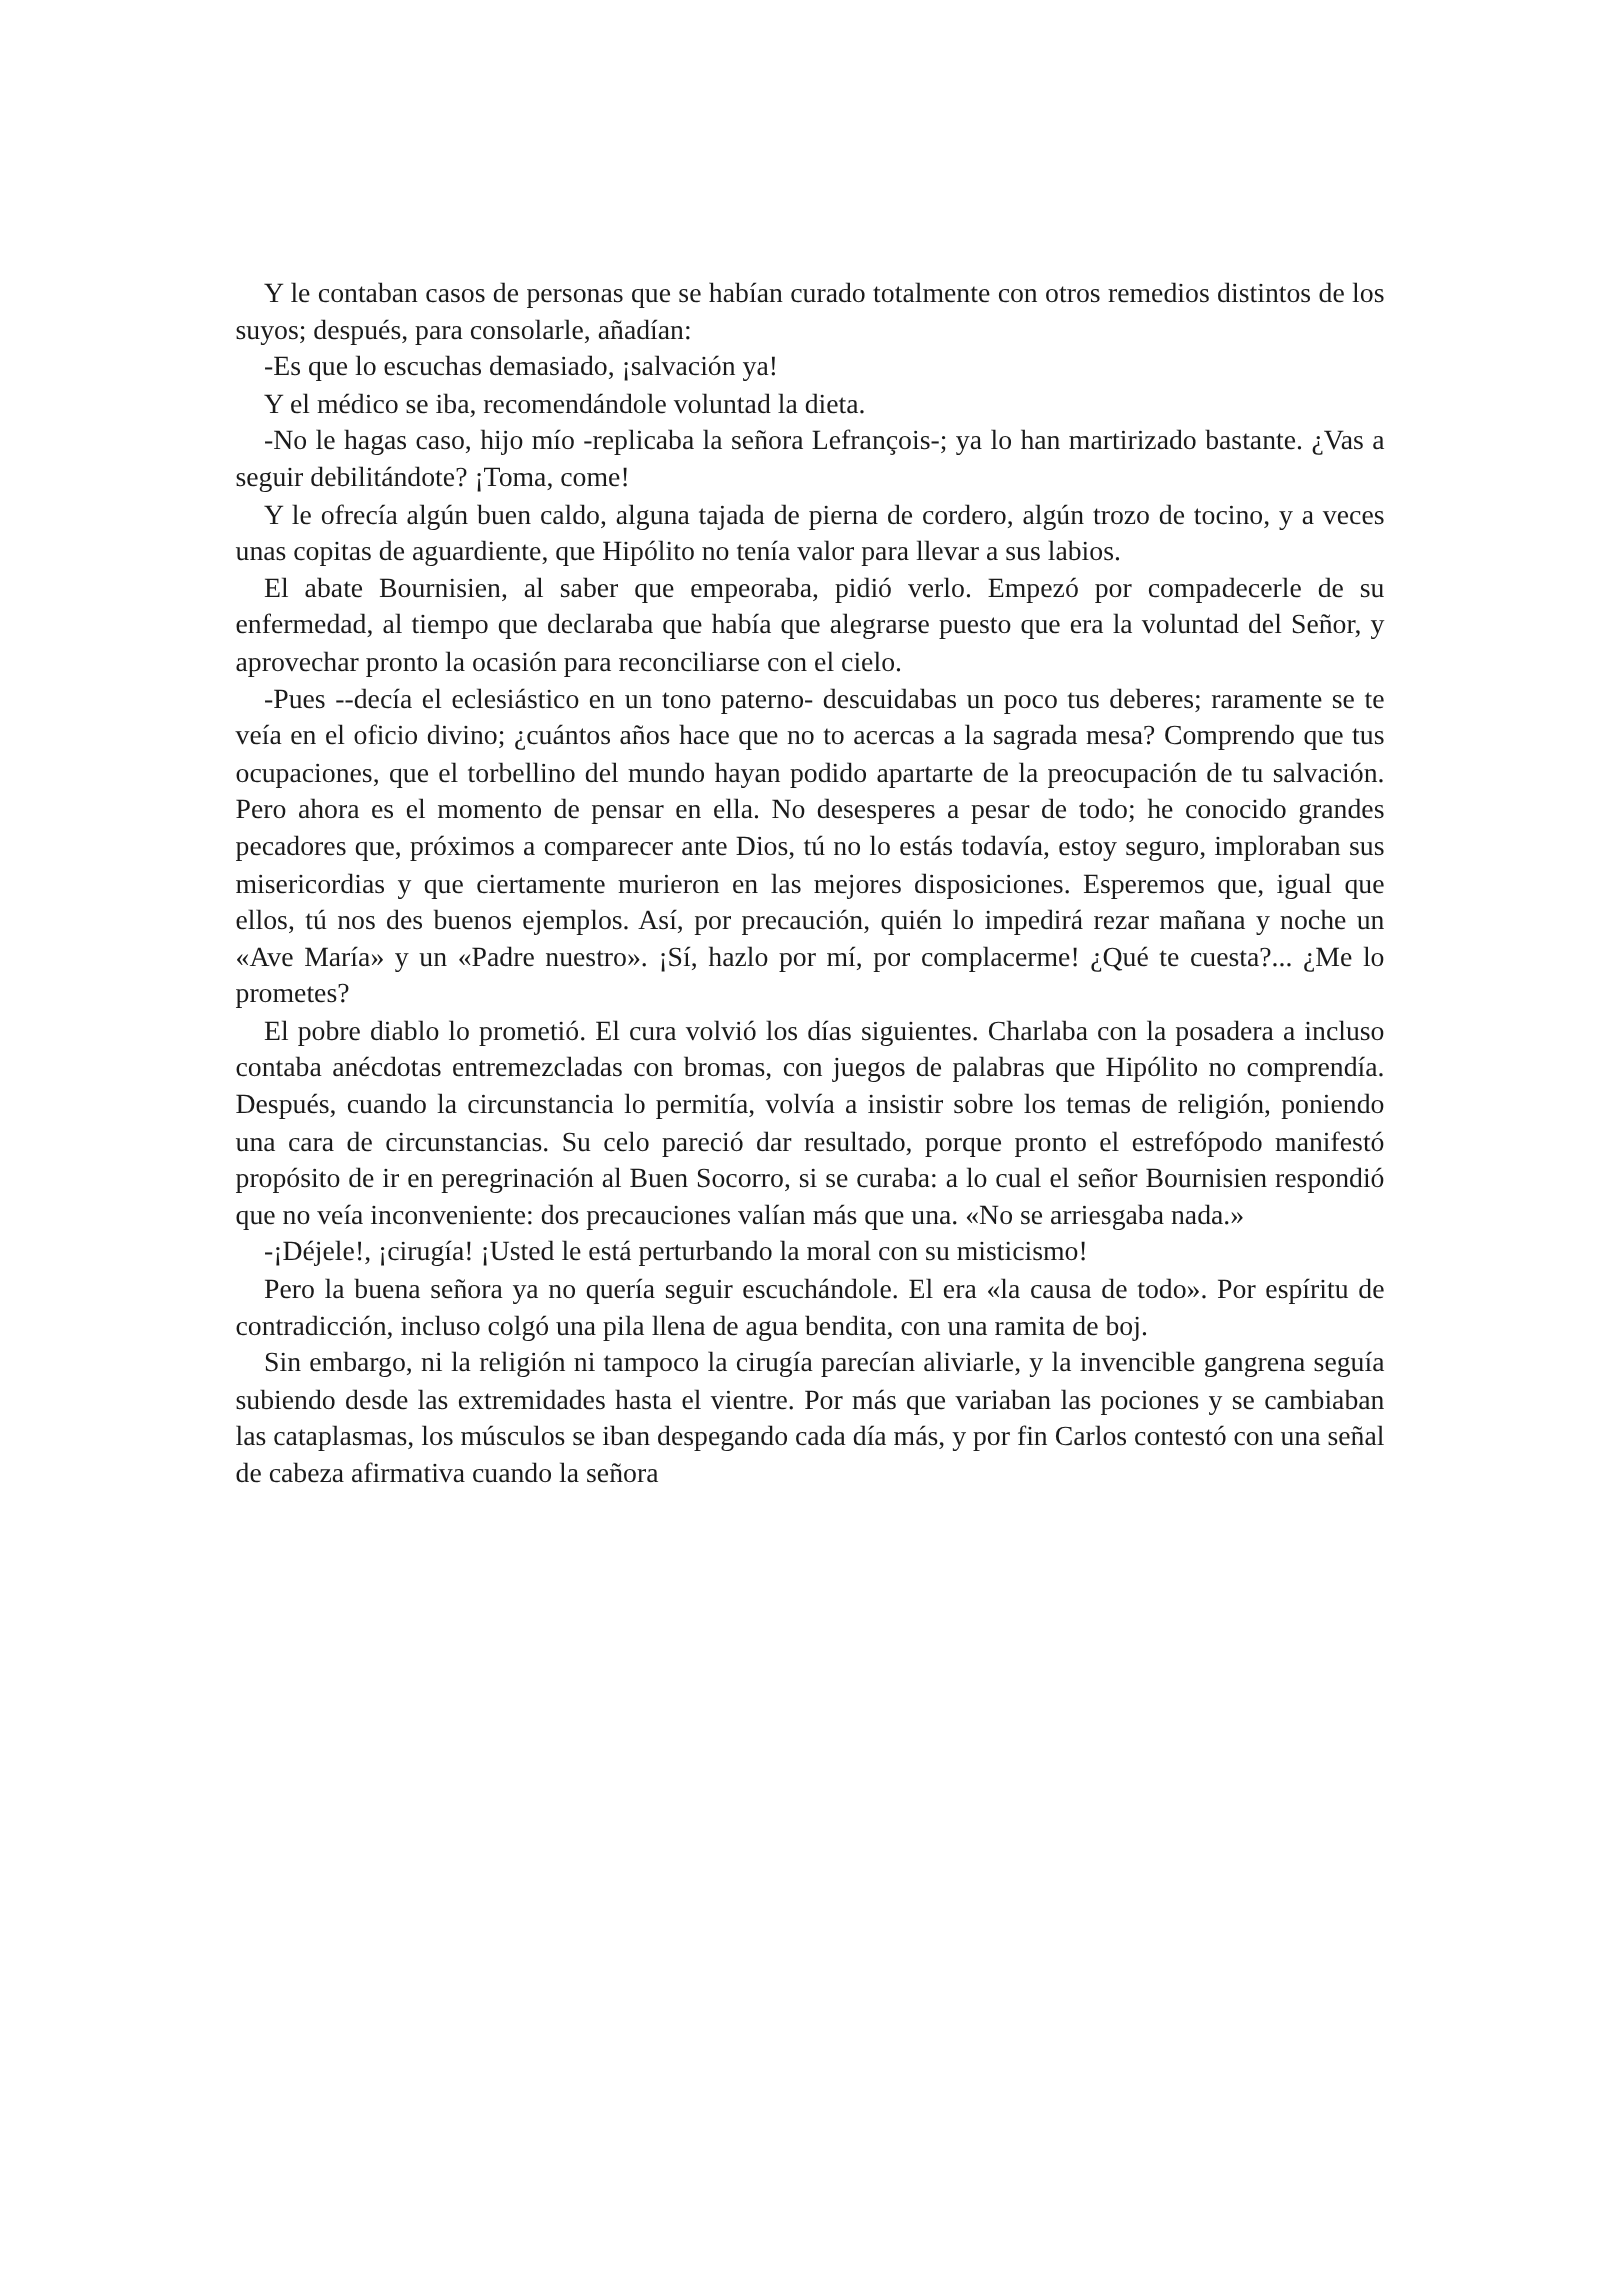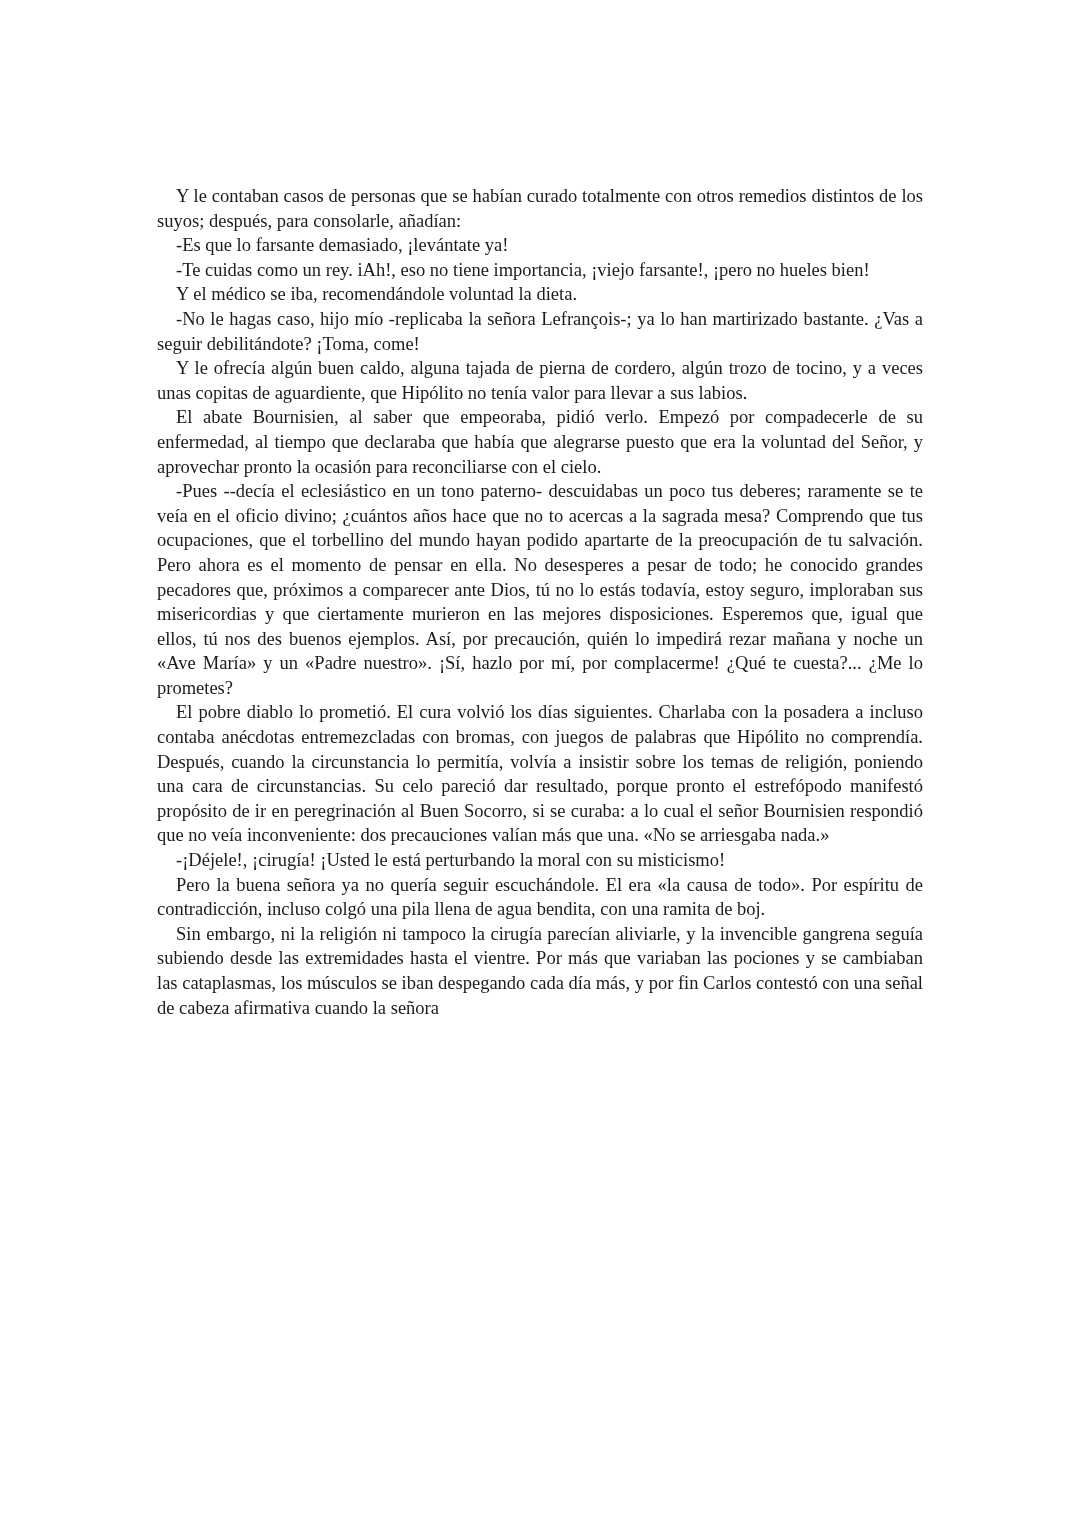--- a/index.html
+++ b/index.html
@@ -38,22 +38,21 @@
     padding: 0;
     text-indent: 19px;
   }
 </style>
 </head>
 <body>
 
 <div class="page">
   <div class="text-block">
     <p>Y le contaban casos de personas que se habían curado totalmente con otros remedios distintos de los suyos; después, para consolarle, añadían:</p>
-    <p>-Es que lo farsante demasiado, ¡levántate ya!</p>
-    <p>-Te cuidas como un rey. iAh!, eso no tiene importancia, ¡viejo farsante!, ¡pero no hueles bien!</p>
+    <p>-Es que lo escuchas demasiado, ¡salvación ya!</p>
     <p>Y el médico se iba, recomendándole voluntad la dieta.</p>
     <p>-No le hagas caso, hijo mío -replicaba la señora Lefrançois-; ya lo han martirizado bastante. ¿Vas a seguir debilitándote? ¡Toma, come!</p>
     <p>Y le ofrecía algún buen caldo, alguna tajada de pierna de cordero, algún trozo de tocino, y a veces unas copitas de aguardiente, que Hipólito no tenía valor para llevar a sus labios.</p>
     <p>El abate Bournisien, al saber que empeoraba, pidió verlo. Empezó por compadecerle de su enfermedad, al tiempo que declaraba que había que alegrarse puesto que era la voluntad del Señor, y aprovechar pronto la ocasión para reconciliarse con el cielo.</p>
     <p>-Pues --decía el eclesiástico en un tono paterno- descuidabas un poco tus deberes; raramente se te veía en el oficio divino; ¿cuántos años hace que no to acercas a la sagrada mesa? Comprendo que tus ocupaciones, que el torbellino del mundo hayan podido apartarte de la preocupación de tu salvación. Pero ahora es el momento de pensar en ella. No desesperes a pesar de todo; he conocido grandes pecadores que, próximos a comparecer ante Dios, tú no lo estás todavía, estoy seguro, imploraban sus misericordias y que ciertamente murieron en las mejores disposiciones. Esperemos que, igual que ellos, tú nos des buenos ejemplos. Así, por precaución, quién lo impedirá rezar mañana y noche un «Ave María» y un «Padre nuestro». ¡Sí, hazlo por mí, por complacerme! ¿Qué te cuesta?... ¿Me lo prometes?</p>
     <p>El pobre diablo lo prometió. El cura volvió los días siguientes. Charlaba con la posadera a incluso contaba anécdotas entremezcladas con bromas, con juegos de palabras que Hipólito no comprendía. Después, cuando la circunstancia lo permitía, volvía a insistir sobre los temas de religión, poniendo una cara de circunstancias. Su celo pareció dar resultado, porque pronto el estrefópodo manifestó propósito de ir en peregrinación al Buen Socorro, si se curaba: a lo cual el señor Bournisien respondió que no veía inconveniente: dos precauciones valían más que una. «No se arriesgaba nada.»</p>
     <p>-¡Déjele!, ¡cirugía! ¡Usted le está perturbando la moral con su misticismo!</p>
     <p>Pero la buena señora ya no quería seguir escuchándole. El era «la causa de todo». Por espíritu de contradicción, incluso colgó una pila llena de agua bendita, con una ramita de boj.</p>
     <p>Sin embargo, ni la religión ni tampoco la cirugía parecían aliviarle, y la invencible gangrena seguía subiendo desde las extremidades hasta el vientre. Por más que variaban las pociones y se cambiaban las cataplasmas, los músculos se iban despegando cada día más, y por fin Carlos contestó con una señal de cabeza afirmativa cuando la señora</p>
   </div>

